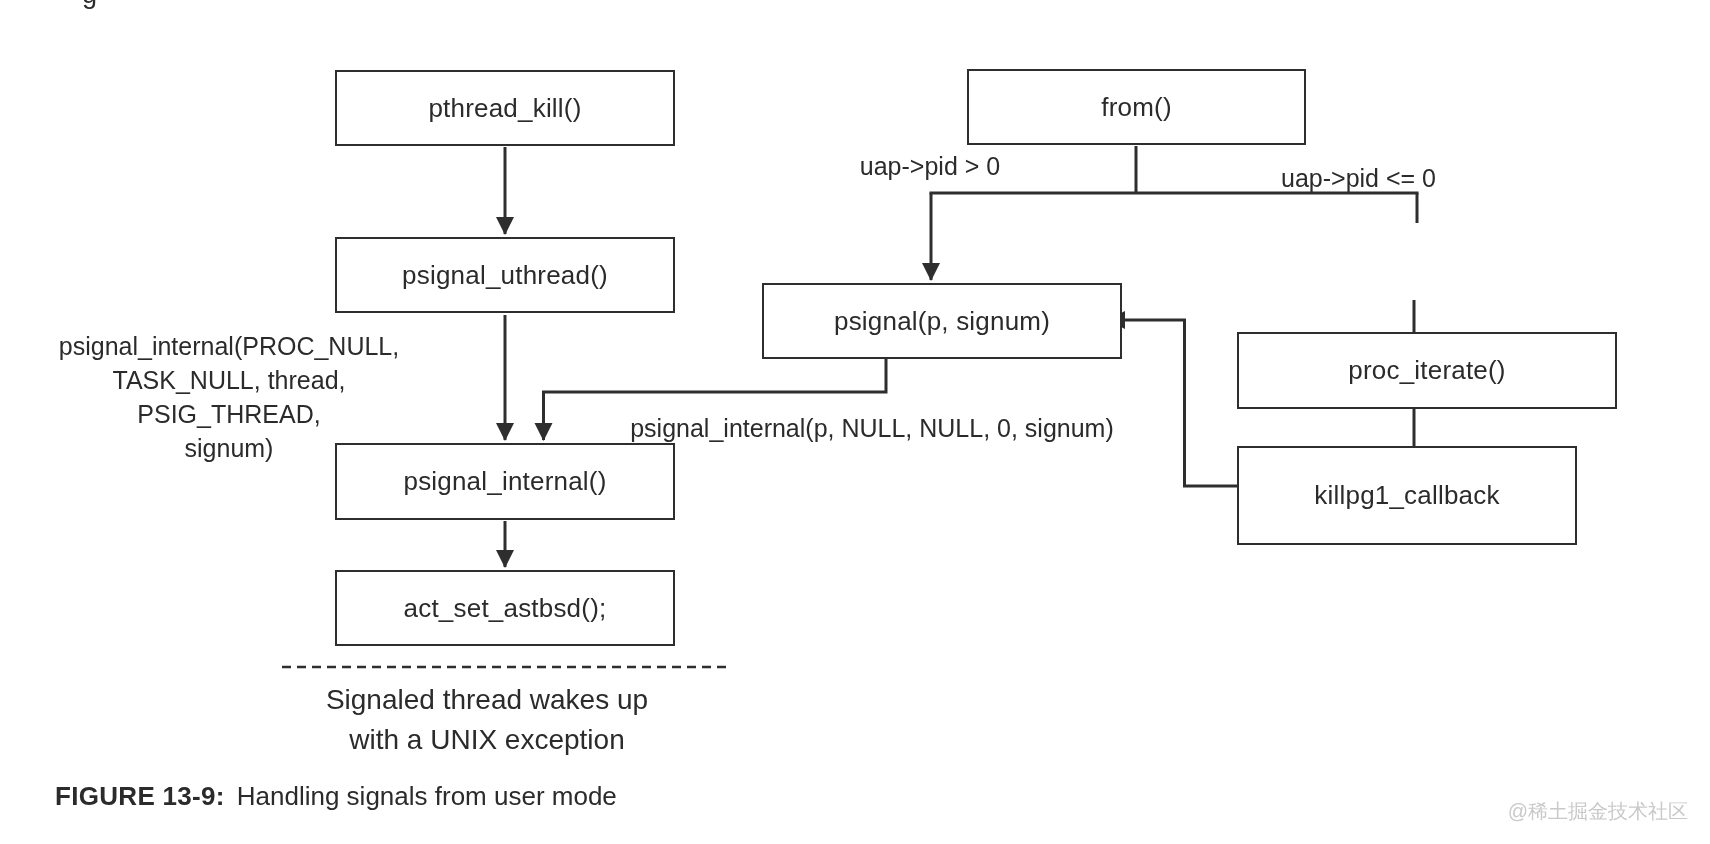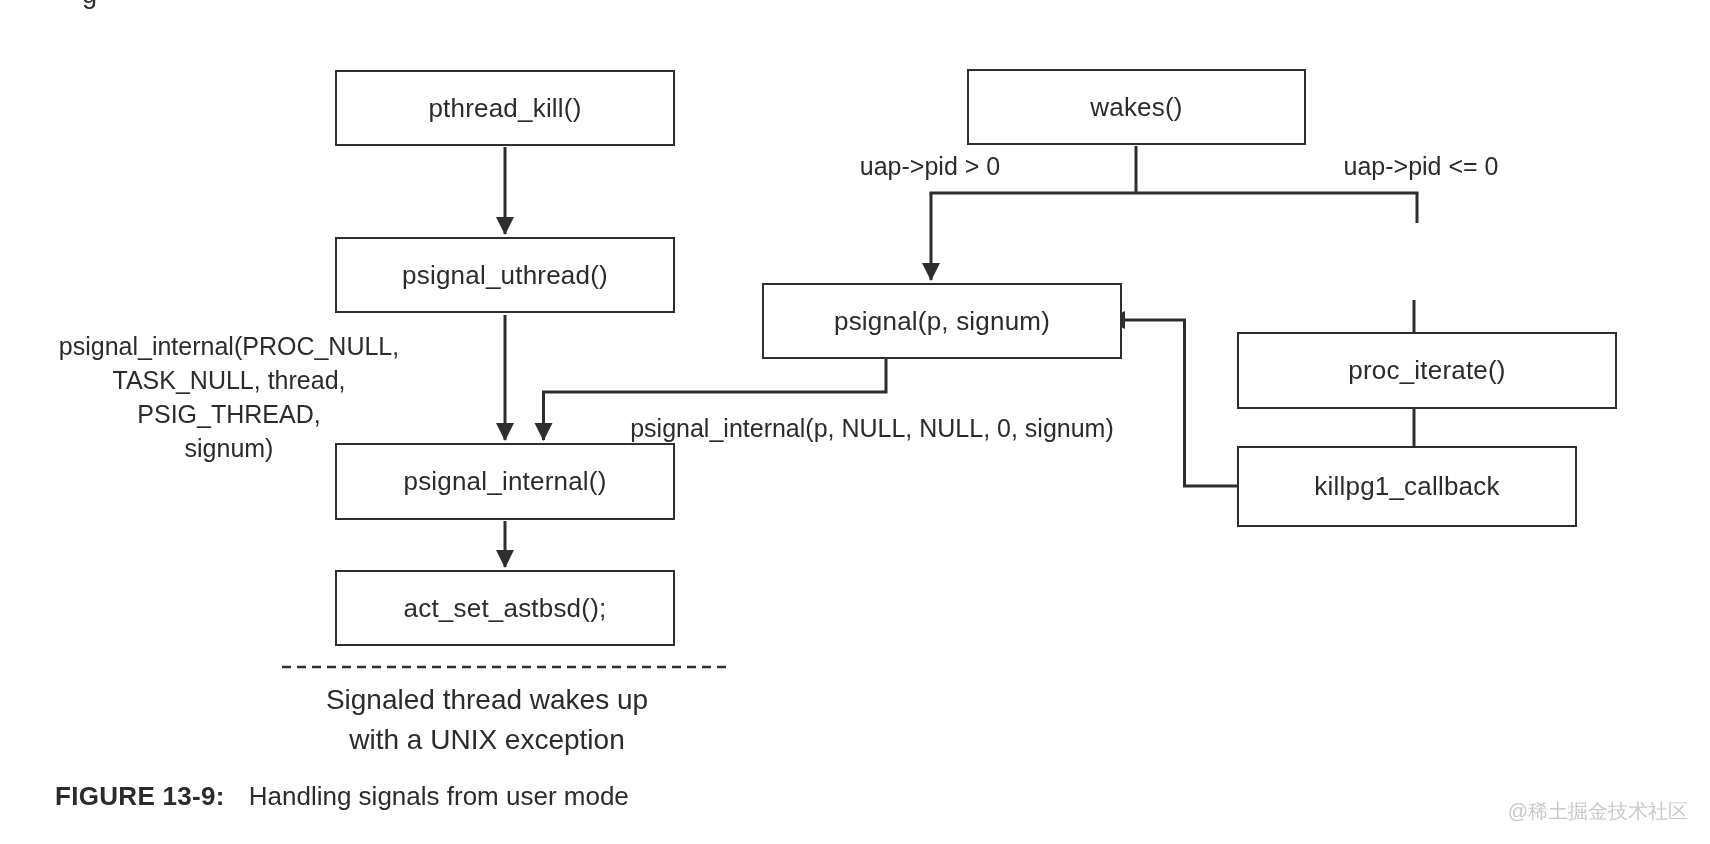--- a/index.html
+++ b/index.html
@@ -26,49 +26,49 @@
     color: #2b2b2b;
   }
   #node-pthread-kill     { left: 335px;  top: 70px;  width: 340px; height: 76px; }
   #node-psignal-uthread  { left: 335px;  top: 237px; width: 340px; height: 76px; }
   #node-psignal-internal { left: 335px;  top: 443px; width: 340px; height: 77px; }
   #node-act-set-astbsd   { left: 335px;  top: 570px; width: 340px; height: 76px; }
   #node-kill             { left: 967px;  top: 69px;  width: 339px; height: 76px; }
   #node-psignal          { left: 762px;  top: 283px; width: 360px; height: 76px; justify-content: center; }
   #node-killpg1          { left: 1237px; top: 222px; width: 340px; height: 78px; }
   #node-proc-iterate     { left: 1237px; top: 332px; width: 380px; height: 77px; }
-  #node-killpg1-callback { left: 1237px; top: 446px; width: 340px; height: 81px; text-align: right; }
+  #node-killpg1-callback { left: 1237px; top: 446px; width: 340px; height: 99px; text-align: right; }
 
   .edge-label {
     position: absolute;
     font-size: 25px;
     color: #2b2b2b;
     white-space: pre-line;
   }
   #label-psig-thread  { left: 46px;  top: 329px; width: 366px; text-align: center; line-height: 34px; }
   #label-pid-gt-zero  { left: 790px; top: 152px; width: 280px; text-align: center; }
-  #label-pid-le-zero  { left: 1281px; top: 152px; width: 280px; text-align: center; }
+  #label-pid-le-zero  { left: 1281px; top: 164px; width: 280px; text-align: left; }
   #label-psig-proc    { left: 602px; top: 398px; width: 540px; text-align: center; margin-top: 16px; }
 
   .annotation {
     position: absolute;
     left: 262px; top: 680px; width: 450px;
     text-align: center;
     font-size: 28px;
     line-height: 40px;
     white-space: pre-line;
     color: #2b2b2b;
   }
   .caption {
     position: absolute;
     left: 55px; top: 781px;
     font-size: 26px;
     color: #2b2b2b;
   }
-  .caption .cap-label { font-weight: bold; letter-spacing: 0.3px; margin-right: 24px; }
+  .caption .cap-label { font-weight: bold; letter-spacing: 0.3px; margin-right: 12px; }
   .watermark {
     position: absolute;
     right: 22px; top: 798px;
     font-size: 20px;
     color: #c9c9c9;
   }
   .clipped-top-text {
     position: absolute;
     left: 82px; top: 0; width: 40px; height: 9px;
     overflow: hidden;
@@ -126,21 +126,21 @@
   <div class="node" id="node-psignal-uthread">
     <span>psignal_uthread()</span>
   </div>
   <div class="node" id="node-psignal-internal">
     <span>psignal_internal()</span>
   </div>
   <div class="node" id="node-act-set-astbsd">
     <span>act_set_astbsd();</span>
   </div>
   <div class="node" id="node-kill">
-    <span>wakes()</span>
+    <span>from()</span>
   </div>
   <div class="node" id="node-psignal">
     <span>psignal(p, signum)</span>
   </div>
   <div class="node" id="node-proc-iterate">
     <span>proc_iterate()</span>
   </div>
   <div class="node" id="node-killpg1-callback">
     <span>killpg1_callback</span>
   </div>

